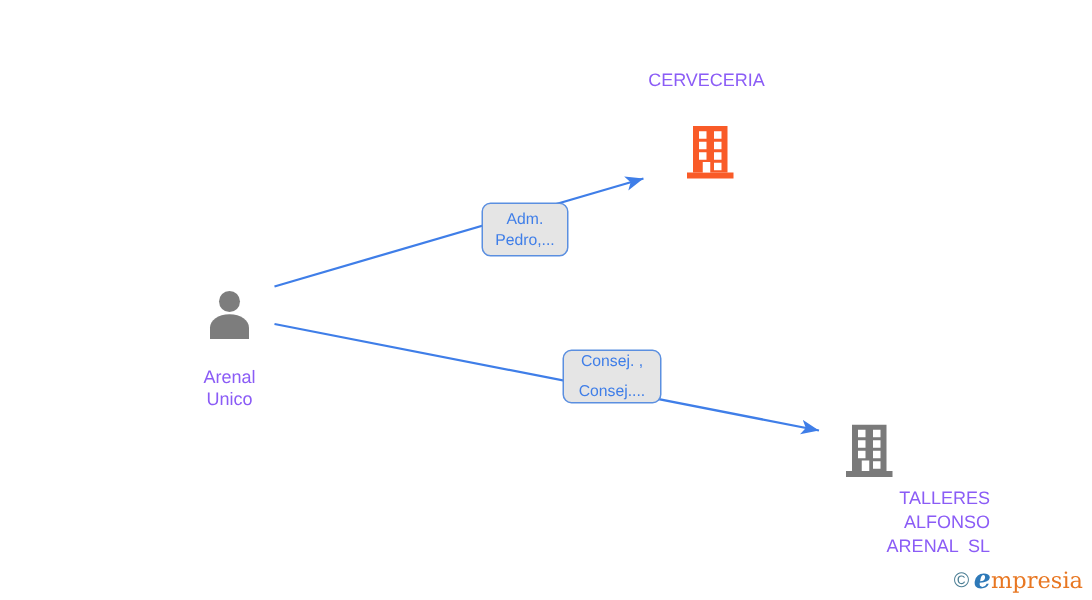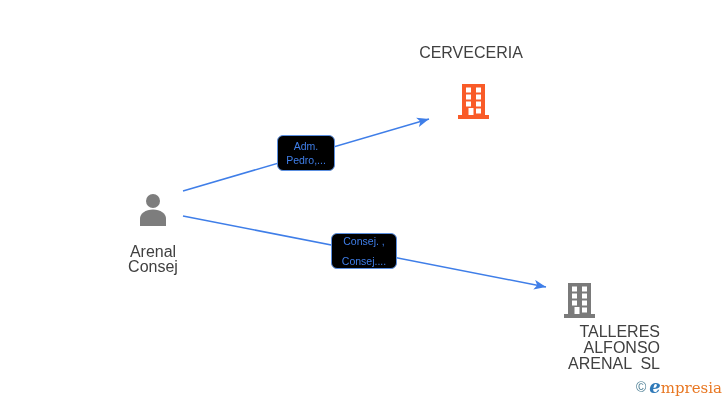--- a/index.html
+++ b/index.html
@@ -21,45 +21,46 @@
     width: 728px; height: 400px;
   }
   .edge-line {
     stroke: #3f7ee8;
     stroke-width: 1.5;
     fill: none;
   }
   .edge-label {
     position: absolute;
     box-sizing: border-box;
-    background: #000000;
+    background: #e5e5e5;
     border: 1.5px solid #5b8fe0;
     border-radius: 6px;
     color: #3f7ee8;
     font-size: 10.5px;
     line-height: 14px;
     display: flex;
     flex-direction: column;
     align-items: center;
     justify-content: center;
     text-align: center;
+    margin-left: 44px;
   }
   .edge-label div { white-space: pre; }
   #edge-label-1 { left: 277px; top: 135px; width: 58px; height: 36px; }
   #edge-label-2 { left: 331px; top: 233px; width: 66px; height: 36px; justify-content: space-between; }
   .node-icon { position: absolute; }
   #person-icon   { left: 136px; top: 193px; }
   #company-top-icon    { left: 457px; top: 84px; }
   #company-bottom-icon { left: 563px; top: 283px; }
   .node-label {
     position: absolute;
     width: 160px;
     text-align: center;
-    color: #404040;
-    font-size: 16px;
+    color: #8b5cf6;
+    font-size: 12px;
     line-height: 16px;
   }
   .node-label div { white-space: pre; }
   #person-label { left: 73px; top: 244px; line-height: 15px; }
   #company-top-label { left: 391px; top: 45px; }
   #company-bottom-label { left: 500px; top: 324px; text-align: right; }
   #watermark {
     position: absolute;
     right: 6px;
     bottom: 3px;
@@ -110,21 +111,21 @@
     <div>Consej. ,</div>
     <div>Consej....</div>
   </div>
 
   <svg id="person-icon" class="node-icon" width="34" height="34" viewBox="0 0 34 34" xmlns="http://www.w3.org/2000/svg">
     <circle cx="17" cy="8" r="7" fill="#7d7d7d"></circle>
     <path d="M17 16.5 C9.5 16.5 4 20.5 4 25.5 L4 33 L30 33 L30 25.5 C30 20.5 24.5 16.5 17 16.5 Z" fill="#7d7d7d"></path>
   </svg>
   <div id="person-label" class="node-label">
     <div>Arenal</div>
-    <div>Consej</div>
+    <div>Unico</div>
   </div>
 
   <div id="company-top-label" class="node-label">
     <div>CERVECERIA</div>
   </div>
   <svg id="company-top-icon" class="node-icon" width="34" height="36" viewBox="0 0 34 36" xmlns="http://www.w3.org/2000/svg">
     <g fill="#f95b28">
       <rect x="5" y="0" width="23" height="31"></rect>
       <rect x="1" y="31" width="31" height="4"></rect>
     </g>

